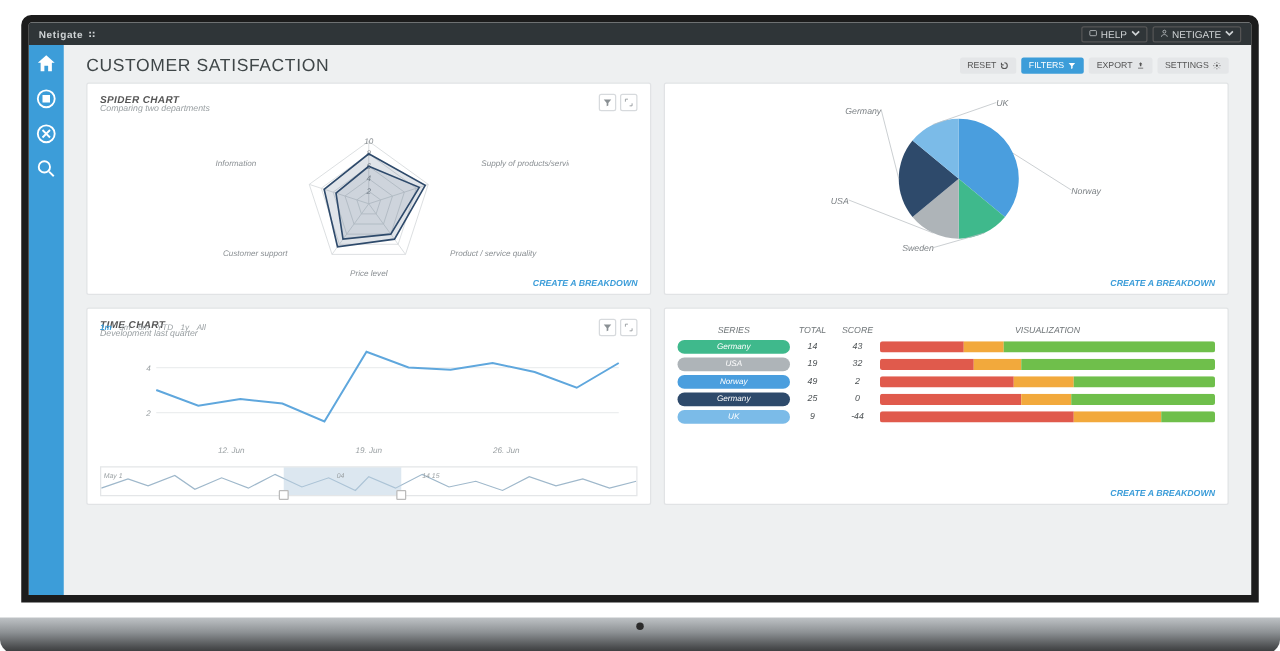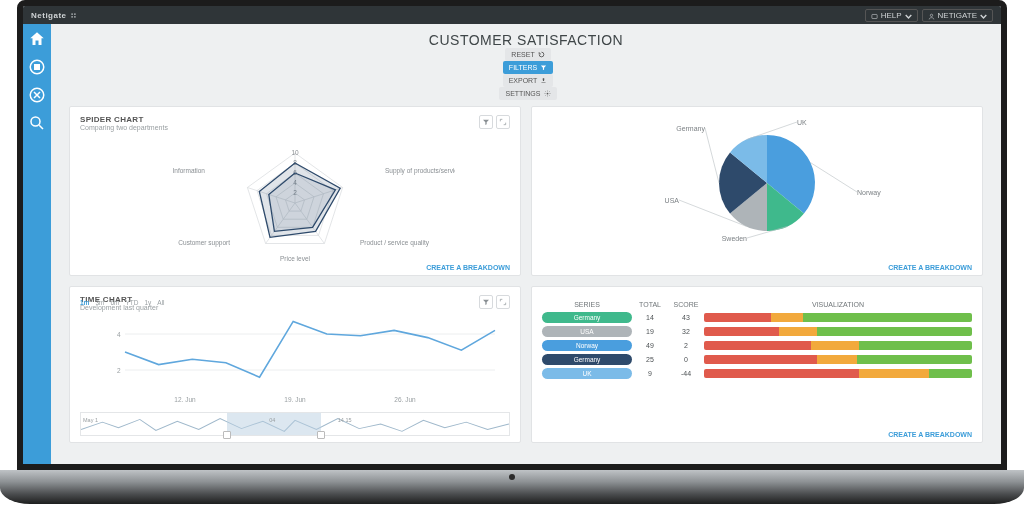--- a/index.html
+++ b/index.html
@@ -1,44 +1,44 @@
 <!DOCTYPE html>
 <html><head>
 <meta charset="utf-8">
 <style>
   * { box-sizing: border-box; margin: 0; padding: 0; font-family: "Segoe UI", Arial, sans-serif; }
   body { background: #fff; display: flex; justify-content: center; }
 
   .laptop { width: 1024px; }
-  .screen { width: 990px; height: 470px; margin: 0 auto; background: #eef0f1; border: 6px solid #1c1c1c; border-radius: 8px 8px 0 0; overflow: hidden; display: flex; flex-direction: column; }
+  .screen { width: 990px; height: 470px; margin: 12px auto; background: #eef0f1; border: 6px solid #1c1c1c; border-radius: 8px 8px 0 0; overflow: hidden; display: flex; flex-direction: column; }
   .base   { width: 1024px; height: 34px; background: linear-gradient(#bfc3c6, #8d9194 35%, #4c4e50 70%, #1d1e1e); border-radius: 0 0 30px 30px/0 0 16px 16px; position: relative; }
   .base:before { content:""; position:absolute; top:4px; left:50%; transform:translateX(-50%); width:6px;height:6px;border-radius:50%; background:#2b2b2b; }
 
   
   .topbar { height: 18px; background: #2f3538; color: #cfd3d5; font-size: 8px; display:flex; align-items:center; padding:0 8px; }
   .topbar .brand { font-weight:700; letter-spacing:.5px; display:flex; align-items:center; gap:3px;}
   .topbar .spacer { flex:1; }
-  .topbar .tbtn { border:1px solid #555; border-radius:2px; padding:1px 5px; margin-left:4px; display:flex; align-items:flex-end; gap:3px; cursor:pointer;}
+  .topbar .tbtn { border:1px solid #555; border-radius:2px; padding:1px 5px; margin-left:4px; display:flex; align-items:flex-start; gap:3px; cursor:pointer;}
   .topbar svg { width:7px;height:7px; }
 
   
   .app { flex:1; display:flex; overflow:hidden; }
   .side { width:28px; background:#3c9dd9; display:flex; flex-direction:column; align-items:center; padding-top:6px; gap:10px;}
   .side .icn { width:18px;height:18px; color:#fff; cursor:pointer; }
 
   .main { flex:1; padding:8px 18px; overflow:auto; }
-  .header { display:flex; align-items:center; margin-bottom:6px;flex-direction:column;}
+  .header { display:flex; align-items:center; margin-bottom:6px;}
   .header h1 { font-size:14px; font-weight:400; color:#3f4648; letter-spacing:.5px;}
   .header .spacer{flex:1;}
   .hbtn { font-size:7px; color:#555; background:#e4e6e8; padding:3px 6px; border-radius:2px; margin-left:4px; display:flex; align-items:center; gap:3px; cursor:pointer;}
   .hbtn.active { background:#3c9dd9; color:#fff;}
   .hbtn svg{width:7px;height:7px;}
 
   .grid { display:grid; grid-template-columns: 1fr 1fr; gap:10px; }
-  .card { background:#fff; border:1px solid #e1e3e5; border-radius:2px; padding:8px 10px 6px; position:relative; }
+  .card { background:#fff; border:1px solid #e1e3e5; border-radius:2px; padding:8px 10px 6px; position:relative;font-style:italic; }
   .card-h { display:flex; }
   .card-h .ttl { font-size:8px; font-weight:700; color:#555; letter-spacing:.3px;}
   .card-h .sub { font-size:7px; color:#9aa0a3; }
   .card-h .spacer{flex:1;}
   .icnbtn { width:14px;height:14px; border:1px solid #d7dadd; border-radius:2px; margin-left:3px; display:flex;align-items:center;justify-content:center; cursor:pointer; color:#8a9094;}
   .icnbtn svg{width:8px;height:8px;}
   .breakdown { position:absolute; right:10px; bottom:4px; font-size:7px; font-weight:700; color:#3c9dd9; cursor:pointer;}
 
   
   .spider-wrap { display:flex; justify-content:center; padding:2px 0 6px;}

